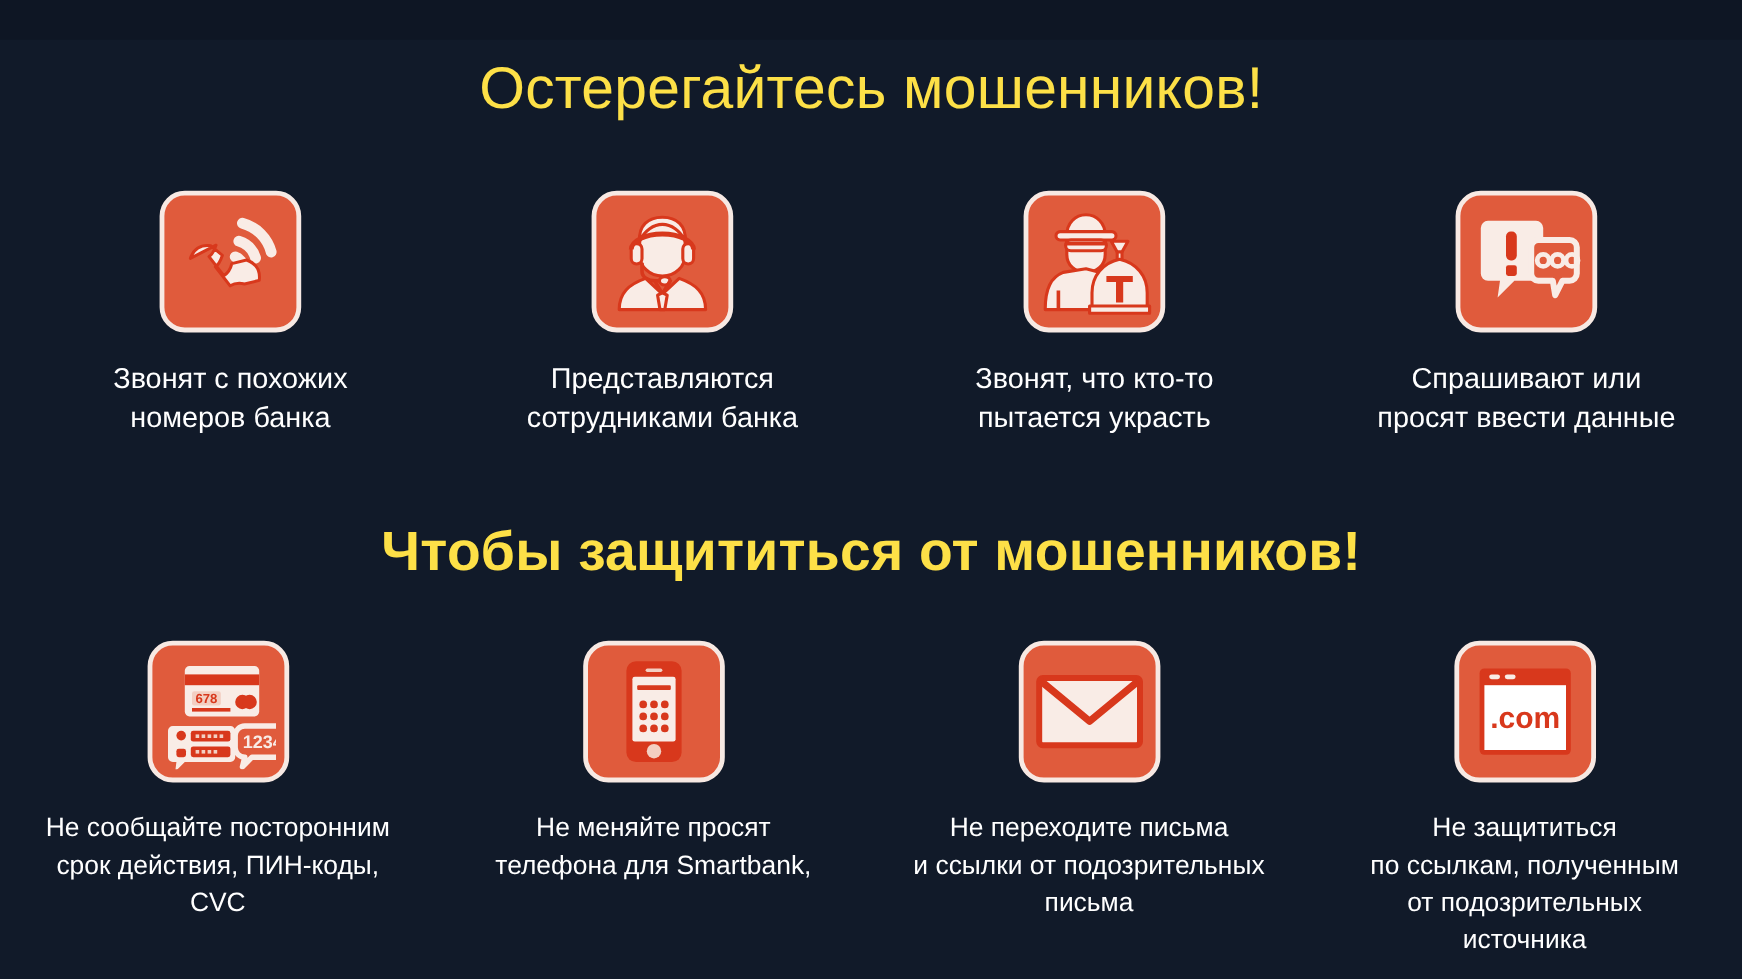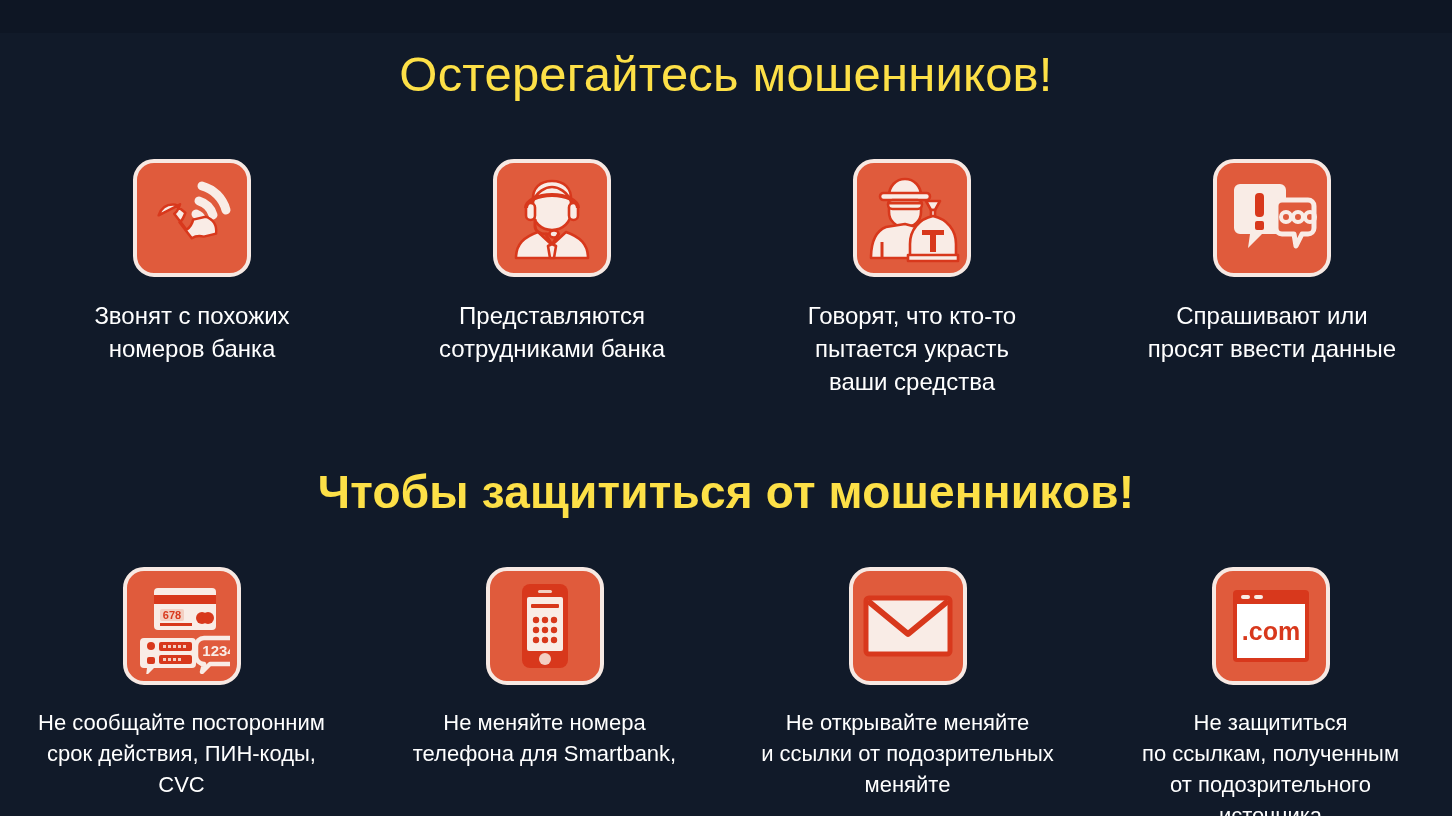--- a/index.html
+++ b/index.html
@@ -179,23 +179,22 @@
                 <path d="M69 46 c-14 3 -23 14 -23 28 v13 h46 V74 c0 -14 -9 -25 -23 -28 z"></path>
                 <path d="M44 85 h50 v6 h-50 z"></path>
                 <path d="M58 60 h22 v5 h-22 z" fill="#d8381c" stroke="none"></path>
                 <path d="M66 62 h6 v20 h-6 z" fill="#d8381c" stroke="none"></path>
               </g>
             </svg>
           </span>
         </div>
       </div>
       <div class="caption caption-top">
-        <span class="line">Говорят, что кто-то</span>
+        <span class="line">Звонят, что кто-то</span>
         <span class="line">пытается украсть</span>
-        <span class="line">ваши средства</span>
       </div>
     </div>
 
     <div class="cell">
       <div class="tile-wrap">
         <div class="tile">
           <span>
             <svg width="96" height="96" viewBox="0 0 96 96">
               <path d="M16 14 h40 a6 6 0 0 1 6 6 v38 a6 6 0 0 1 -6 6 h-18 l-14 14 l2 -14 h-10 a6 6 0 0 1 -6 -6 v-38 a6 6 0 0 1 6 -6 z" fill="#f9ece6"></path>
               <rect x="31" y="23" width="9" height="24" rx="4" fill="#d8381c"></rect>
@@ -285,60 +284,60 @@
                 <circle cx="39" cy="62" r="3.2"></circle>
                   <circle cx="48" cy="62" r="3.2"></circle>
                   <circle cx="57" cy="62" r="3.2"></circle>
               </g>
               <circle cx="48" cy="81" r="6" fill="#f3cfc2"></circle>
             </svg>
           </span>
         </div>
       </div>
       <div class="caption caption-bottom">
-        <span class="line">Не меняйте номера</span>
+        <span class="line">Не меняйте просят</span>
         <span class="line">телефона для Smartbank,</span>
       </div>
     </div>
 
     <div class="cell">
       <div class="tile-wrap">
         <div class="tile">
           <span>
             <svg width="96" height="96" viewBox="0 0 96 96">
               <rect x="6" y="20" width="84" height="56" rx="3" fill="#f9ece6" stroke="#d8381c" stroke-width="5"></rect>
               <path d="M8 23 L48 56 L88 23" fill="none" stroke="#d8381c" stroke-width="6" stroke-linejoin="round"></path>
             </svg>
           </span>
         </div>
       </div>
       <div class="caption caption-bottom">
-        <span class="line">Не открывайте меняйте</span>
+        <span class="line">Не переходите письма</span>
         <span class="line">и ссылки от подозрительных</span>
-        <span class="line">меняйте</span>
+        <span class="line">письма</span>
       </div>
     </div>
 
     <div class="cell">
       <div class="tile-wrap">
         <div class="tile">
           <span>
             <svg width="96" height="96" viewBox="0 0 96 96">
               <rect x="10" y="12" width="76" height="72" rx="4" fill="#d8381c"></rect>
               <rect x="14" y="26" width="68" height="54" fill="#ffffff"></rect>
               <rect x="18" y="17" width="9" height="4" rx="2" fill="#f9ece6"></rect>
               <rect x="31" y="17" width="9" height="4" rx="2" fill="#f9ece6"></rect>
               <text x="48" y="62" font-family="'Liberation Sans',sans-serif" font-size="25" font-weight="700" fill="#d8381c" text-anchor="middle">.com</text>
             </svg>
           </span>
         </div>
       </div>
       <div class="caption caption-bottom">
         <span class="line">Не защититься</span>
         <span class="line">по ссылкам, полученным</span>
-        <span class="line">от подозрительного</span>
+        <span class="line">от подозрительных</span>
         <span class="line">источника</span>
       </div>
     </div>
 
   </div>
 
 </div>
 
 </body></html>

